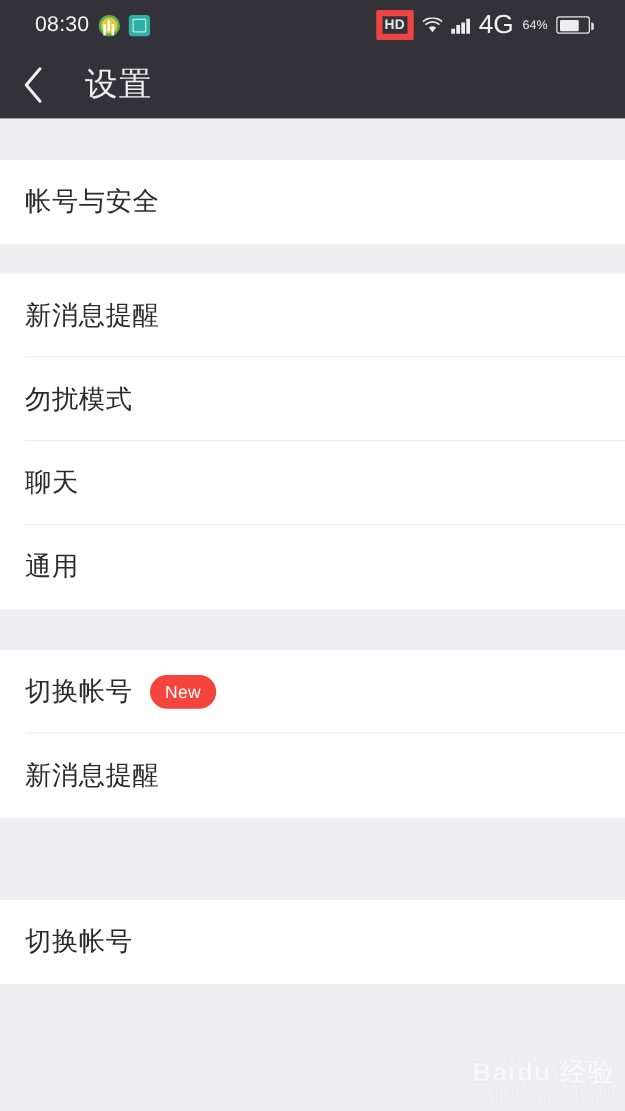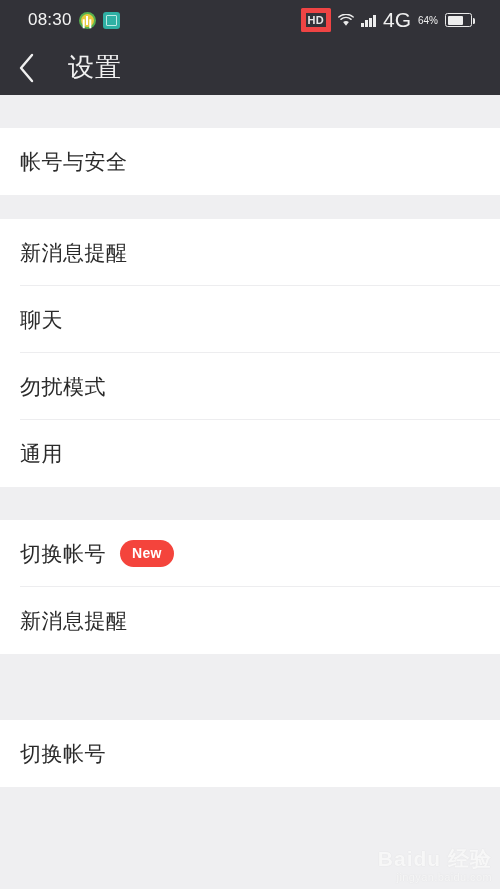--- a/index.html
+++ b/index.html
@@ -206,21 +206,21 @@
     font-size: 21px;
     color: #2b2b2b;
     letter-spacing: .5px;
     line-height: 1;
   }
   .badge-new {
     margin-left: 14px;
     background: #F4443C;
     color: #ffffff;
     font-size: 14px;
-    font-weight: bold;
+    font-weight: normal;
     line-height: 1;
     padding: 6.5px 12px 7px;
     border-radius: 14px;
     letter-spacing: .3px;
     display: inline-block;
   }
   .tip-icon {
     margin-left: 12px;
     width: 17px;
     height: 17px;
@@ -306,24 +306,24 @@
       </div>
     </div>
 
     <div class="gap" style="height:24px"></div>
 
     <div class="group">
       <div class="row divided">
         <span class="row-label">新消息提醒</span>
       </div>
       <div class="row divided">
+        <span class="row-label">勿扰模式</span>
+      </div>
+      <div class="row divided">
         <span class="row-label">聊天</span>
-      </div>
-      <div class="row divided">
-        <span class="row-label">勿扰模式</span>
       </div>
       <div class="row">
         <span class="row-label">通用</span>
       </div>
     </div>
 
     <div class="gap" style="height:33px"></div>
 
     <div class="group">
       <div class="row divided">

